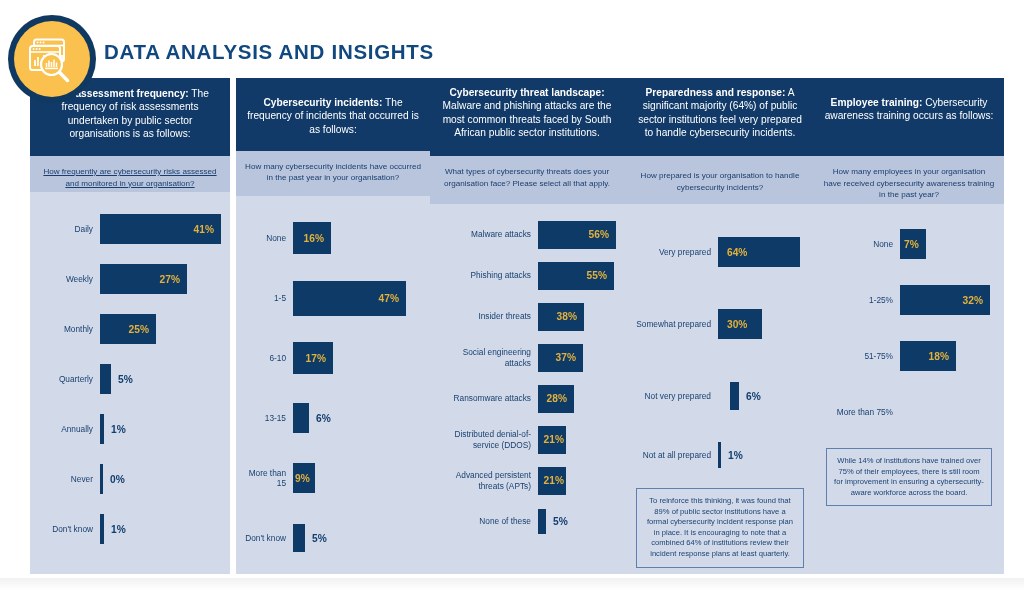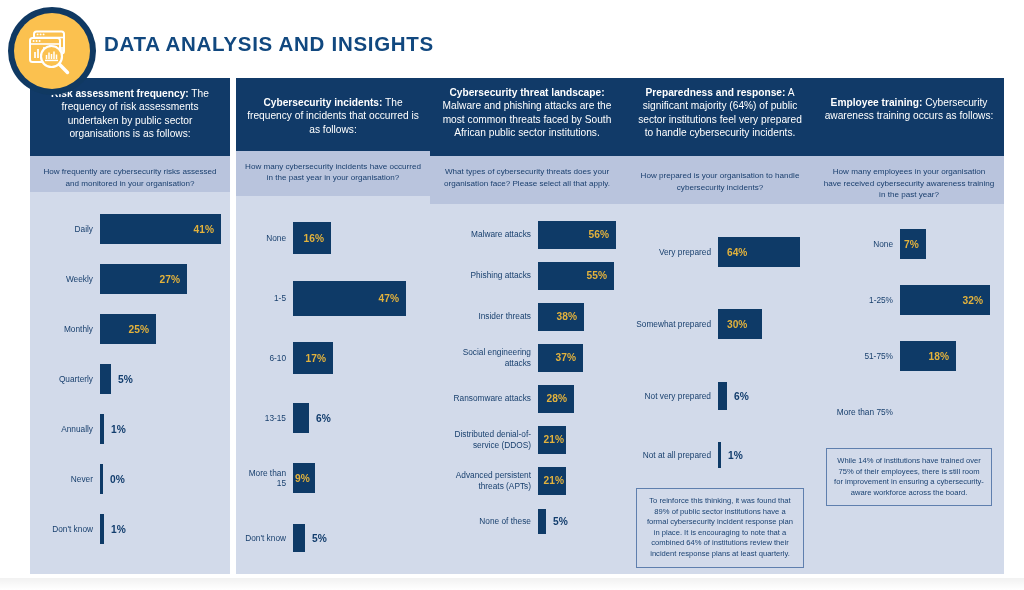--- a/index.html
+++ b/index.html
@@ -5,21 +5,21 @@
   html,body{margin:0;padding:0;}
   body{
     width:1024px;height:590px;overflow:hidden;
     background:#ffffff;
     font-family:"Liberation Sans","DejaVu Sans",sans-serif;
     color:#0d3a6b;
   }
   .page{position:relative;width:1024px;height:590px;background:#ffffff;}
 
   
-  .header{position:absolute;left:0;top:0;width:1024px;height:72px;}
+  .header{position:absolute;left:0;top:8px;width:1024px;height:72px;}
   .logo-wrap{position:absolute;left:8px;top:7px;width:88px;height:88px;z-index:30;}
   .logo-ring{
     position:absolute;left:0;top:0;width:88px;height:88px;border-radius:50%;
     background:#103962;
     box-shadow:0 0 0 0 rgba(0,0,0,0);
   }
   .logo-fill{
     position:absolute;left:6px;top:6px;width:76px;height:76px;border-radius:50%;
     background:#fbc14f;display:flex;align-items:center;justify-content:center;
   }
@@ -138,21 +138,21 @@
     </div>
     <div class="title">DATA ANALYSIS AND INSIGHTS</div>
   </div>
 
   <div class="cols">
 
     <div class="col" style="left:30px;width:200px;height:496px;">
       <div class="col-head" style="height:78px;">
         <b>Risk assessment frequency:</b><span> The frequency of risk assessments undertaken by public sector organisations is as follows:</span>
       </div>
-      <div class="col-sub" style="height:36px;">How frequently are cybersecurity risks assessed and monitored in your organisation?</div>
+      <div class="col-sub" style="height:36px;text-decoration:underline;">How frequently are cybersecurity risks assessed and monitored in your organisation?</div>
       <div class="col-body">
         <div class="bars" style="padding-top:12px;">
           <div class="row" style="height:50px;">
             <div class="rlabel" style="width:62px;">Daily</div>
             <div class="rbarwrap">
               <div class="bar in" style="width:121px;">
                 <span class="val-in">41%</span>
               </div>
             </div>
           </div>
@@ -351,21 +351,21 @@
             </div>
           </div>
           <div class="row" style="height:72px;">
             <div class="rlabel" style="width:86px;">Somewhat prepared</div>
             <div class="rbarwrap">
               <div class="bar inleft" style="width:44px;height:30px;">
                 <span class="val-in">30%</span>
               </div>
             </div>
           </div>
-          <div class="row" style="height:72px;">
+          <div class="row" style="height:72px;gap:12px;">
             <div class="rlabel" style="width:86px;">Not very prepared</div>
             <div class="rbarwrap">
               <div class="bar" style="width:9px;height:28px;"></div>
               <span class="val-out">6%</span>
             </div>
           </div>
           <div class="row" style="height:46px;">
             <div class="rlabel" style="width:86px;">Not at all prepared</div>
             <div class="rbarwrap">
               <div class="bar" style="width:3px;height:26px;"></div>

